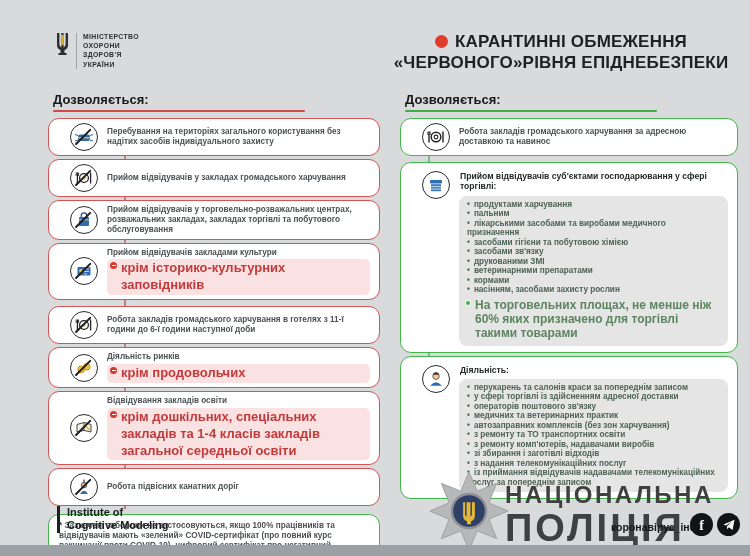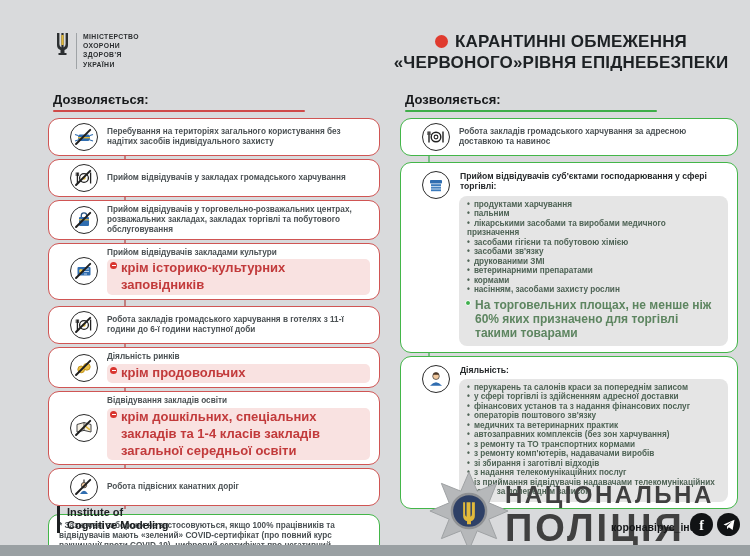--- a/index.html
+++ b/index.html
@@ -294,25 +294,24 @@
               <path d="M6.8 5.8 a3.3 3.3 0 0 1 6.4 0 Z" fill="#4a3626"></path>
               <path d="M4 16.8 q6 -7 12 0 Z" fill="#2f6db0"></path>
             </svg>
           </div>
           <div class="card-text">
             <div class="big-title">Діяльність:</div>
             <div class="panel">
               <ul>
                 <li>перукарень та салонів краси за попереднім записом</li>
                 <li>у сфері торгівлі із здійсненням адресної доставки</li>
-                <li>фінансових установ та з надання фінансових послуг</li>
                 <li>операторів поштового зв'язку</li>
                 <li>медичних та ветеринарних практик</li>
                 <li>автозаправних комплексів (без зон харчування)</li>
-                <li>з ремонту та ТО транспортних кормами</li>
+                <li>з ремонту та ТО транспортних освіти</li>
                 <li>з ремонту комп'ютерів, надавачами виробів</li>
                 <li>зі збирання і заготівлі відходів</li>
                 <li>з надання телекомунікаційних послуг</li>
                 <li>із приймання відвідувачів надавачами телекомунікаційних послуг за попереднім записом</li>
               </ul>
             </div>
           </div>
         </div>
       </div>
   </section>

